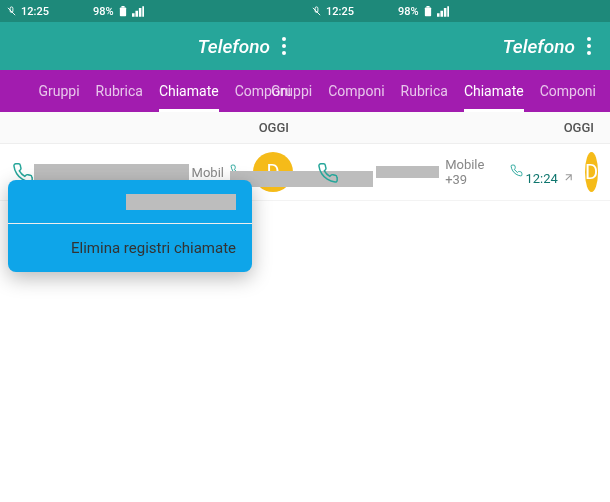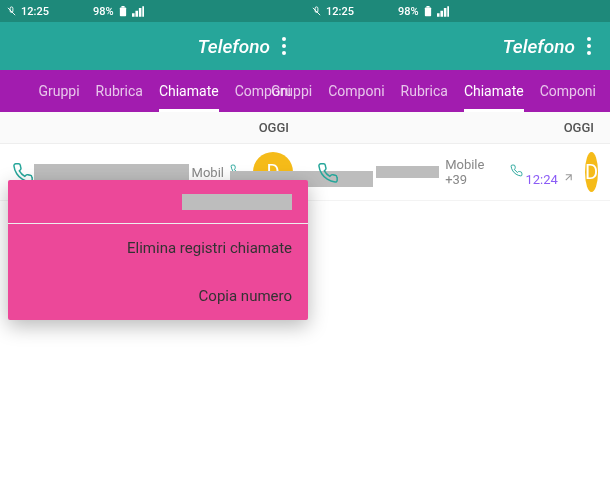--- a/index.html
+++ b/index.html
@@ -144,46 +144,45 @@
       font-size: 13px;
       color: #888888;
     }
     .num-redact {
       width: 70px;
       height: 12px;
       background: #bdbdbd;
     }
     .time-line {
       font-size: 13px;
-      color: #8b5cf6;
-      display: flex;
-      align-items: center;
+      color: #0f766e;
+      display: flex;
       gap: 4px;
     }
     .call-icon {
       color: #26a69a;
     }
     .arrow-icon {
       color: #999999;
     }
     .dial-btn {
       position: absolute;
       left: 12px;
       top: 18px;
       color: #26a69a;
     }
     
     .menu {
       position: absolute;
       top: 180px;
       left: 8px;
-      width: 300px;
-      background: #ec4899;
+      width: 244px;
+      background: #0ea5e9;
       box-shadow: 0 6px 20px rgba(0,0,0,0.28);
-      border-radius: 2px;
+      border-radius: 8px;
       z-index: 50;
     }
     .menu-header {
       height: 44px;
       display: flex;
       align-items: center;
       justify-content: flex-end;
       padding: 0 16px;
       border-bottom: 1px solid #eeeeee;
     }
@@ -264,21 +263,20 @@
       </div>
     </div>
     <div class="avatar">D</div>
   </div>
 
   <div class="menu">
     <div class="menu-header">
       <div class="redact"></div>
     </div>
     <div class="menu-item">Elimina registri chiamate</div>
-    <div class="menu-item">Copia numero</div>
   </div>
 </div>
 
 <div class="pane">
   <div class="status-bar">
     <span class="sb-icon">
       <svg width="11" height="11" viewBox="0 0 24 24" fill="#fff">
           <path d="M12 2a3 3 0 0 0-3 3v6a3 3 0 0 0 6 0V5a3 3 0 0 0-3-3z M4 4l16 16" stroke="#fff" stroke-width="2" fill="none"></path>
         </svg>
     </span>

